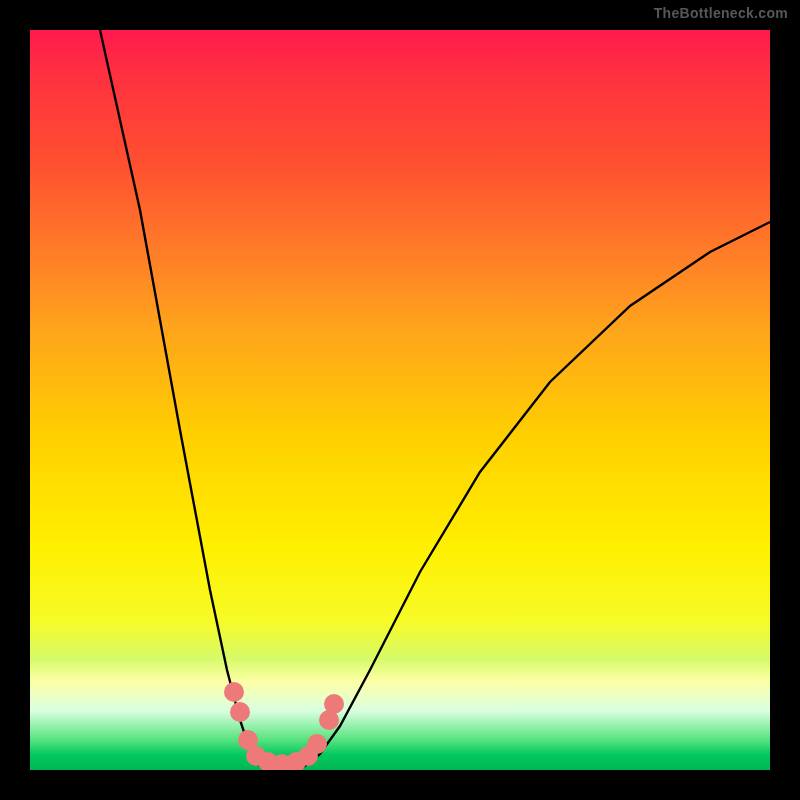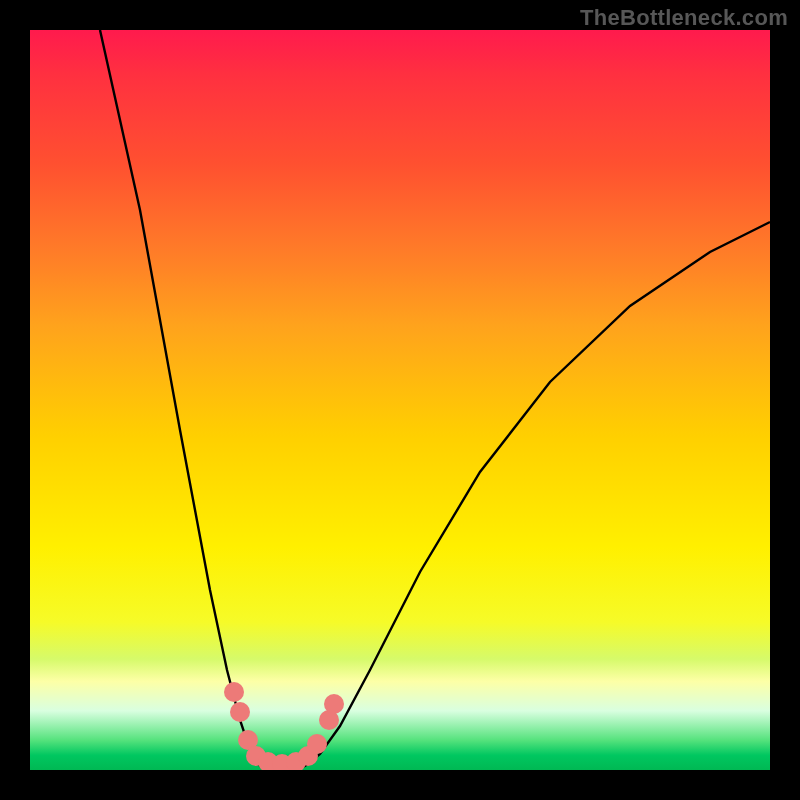--- a/index.html
+++ b/index.html
@@ -37,21 +37,21 @@
       #54e27c 96%,
       #00c760 98%,
       #00b853 100%
     );
   }
   .watermark {
     position: absolute;
     top: 5px;
     right: 12px;
     font-family: Arial, Helvetica, sans-serif;
-    font-size: 22px;
+    font-size: 14px;
     font-weight: 600;
     color: #575757;
     letter-spacing: 0.3px;
     user-select: none;
     margin-left: 38px;
   }
   svg.curve {
     position: absolute;
     left: 0;
     top: 0;

